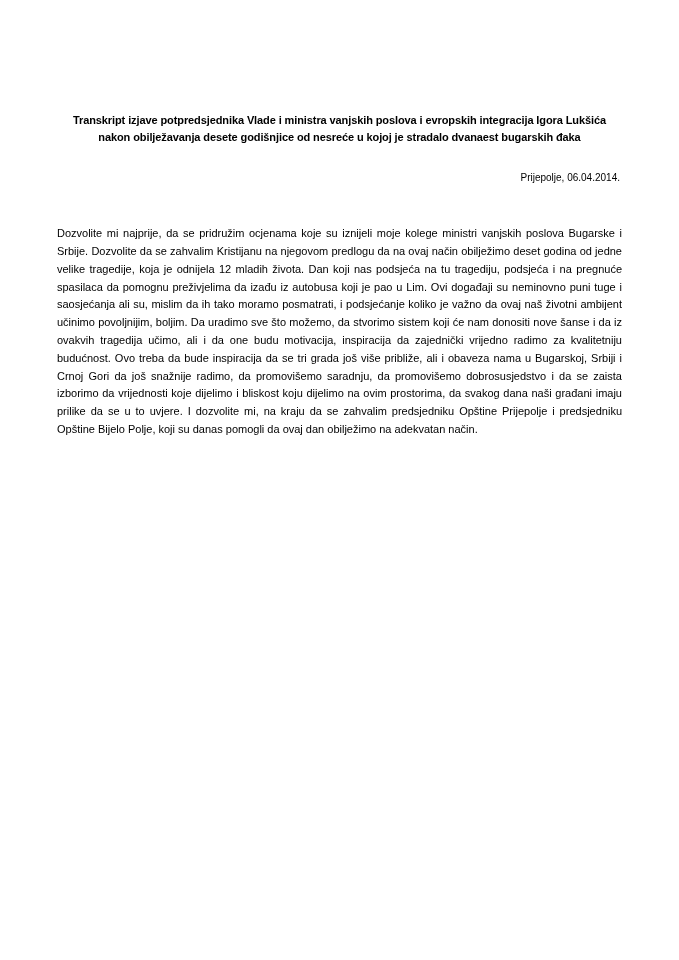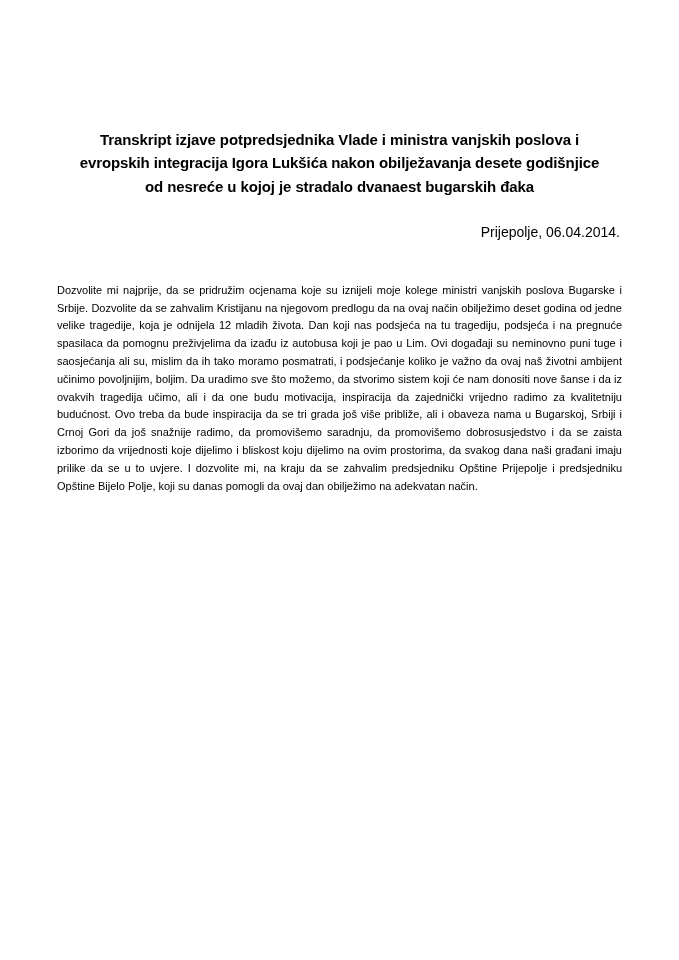--- a/index.html
+++ b/index.html
@@ -22,31 +22,31 @@
     box-sizing: border-box;
     padding: 0;
   }
   .content {
     position: absolute;
     left: 57px;
     top: 112px;
     width: 565px;
   }
   .doc-title {
-    font-size: 15px;
+    font-size: 11px;
     font-weight: bold;
     line-height: 1.55;
     text-align: center;
-    margin: 16px;
+    margin: 0;
     padding: 0 4px;
     letter-spacing: -0.1px;
   }
   .place-date {
     margin-top: 26px;
-    font-size: 14px;
+    font-size: 10px;
     text-align: right;
     padding-right: 2px;
   }
   .body-text {
     margin-top: 42px;
     font-size: 11px;
     line-height: 1.62;
     text-align: justify;
     text-justify: inter-word;
     hyphens: none;

